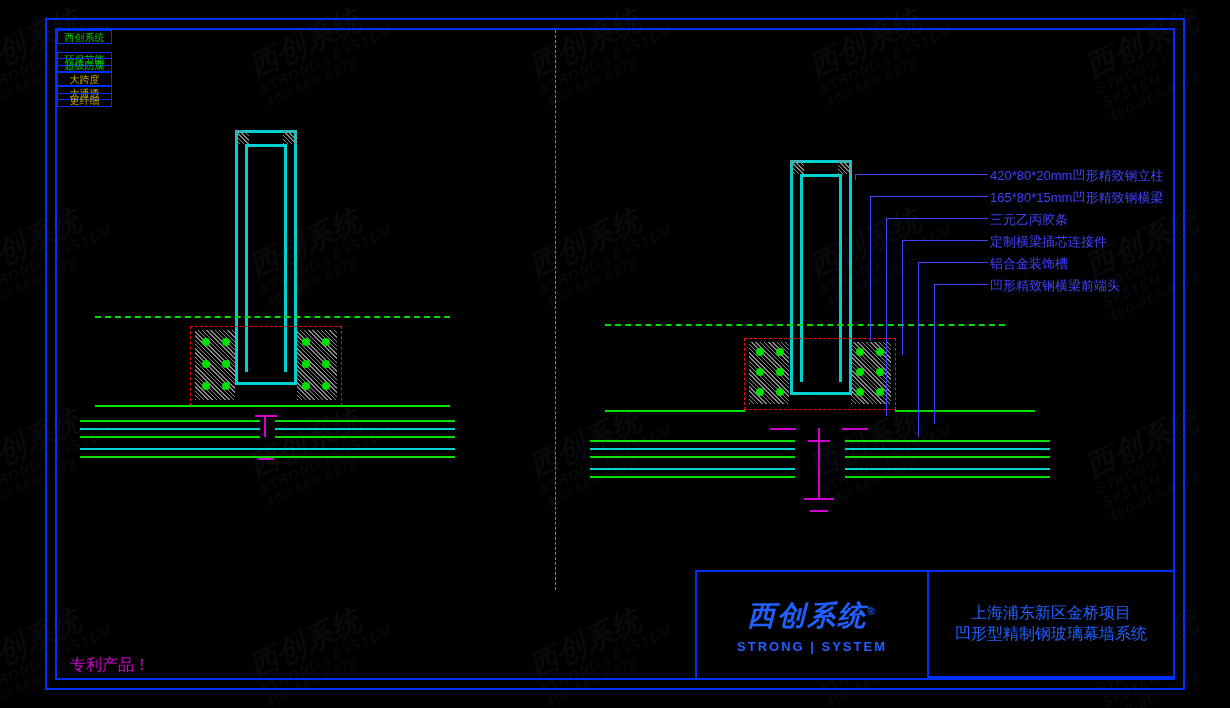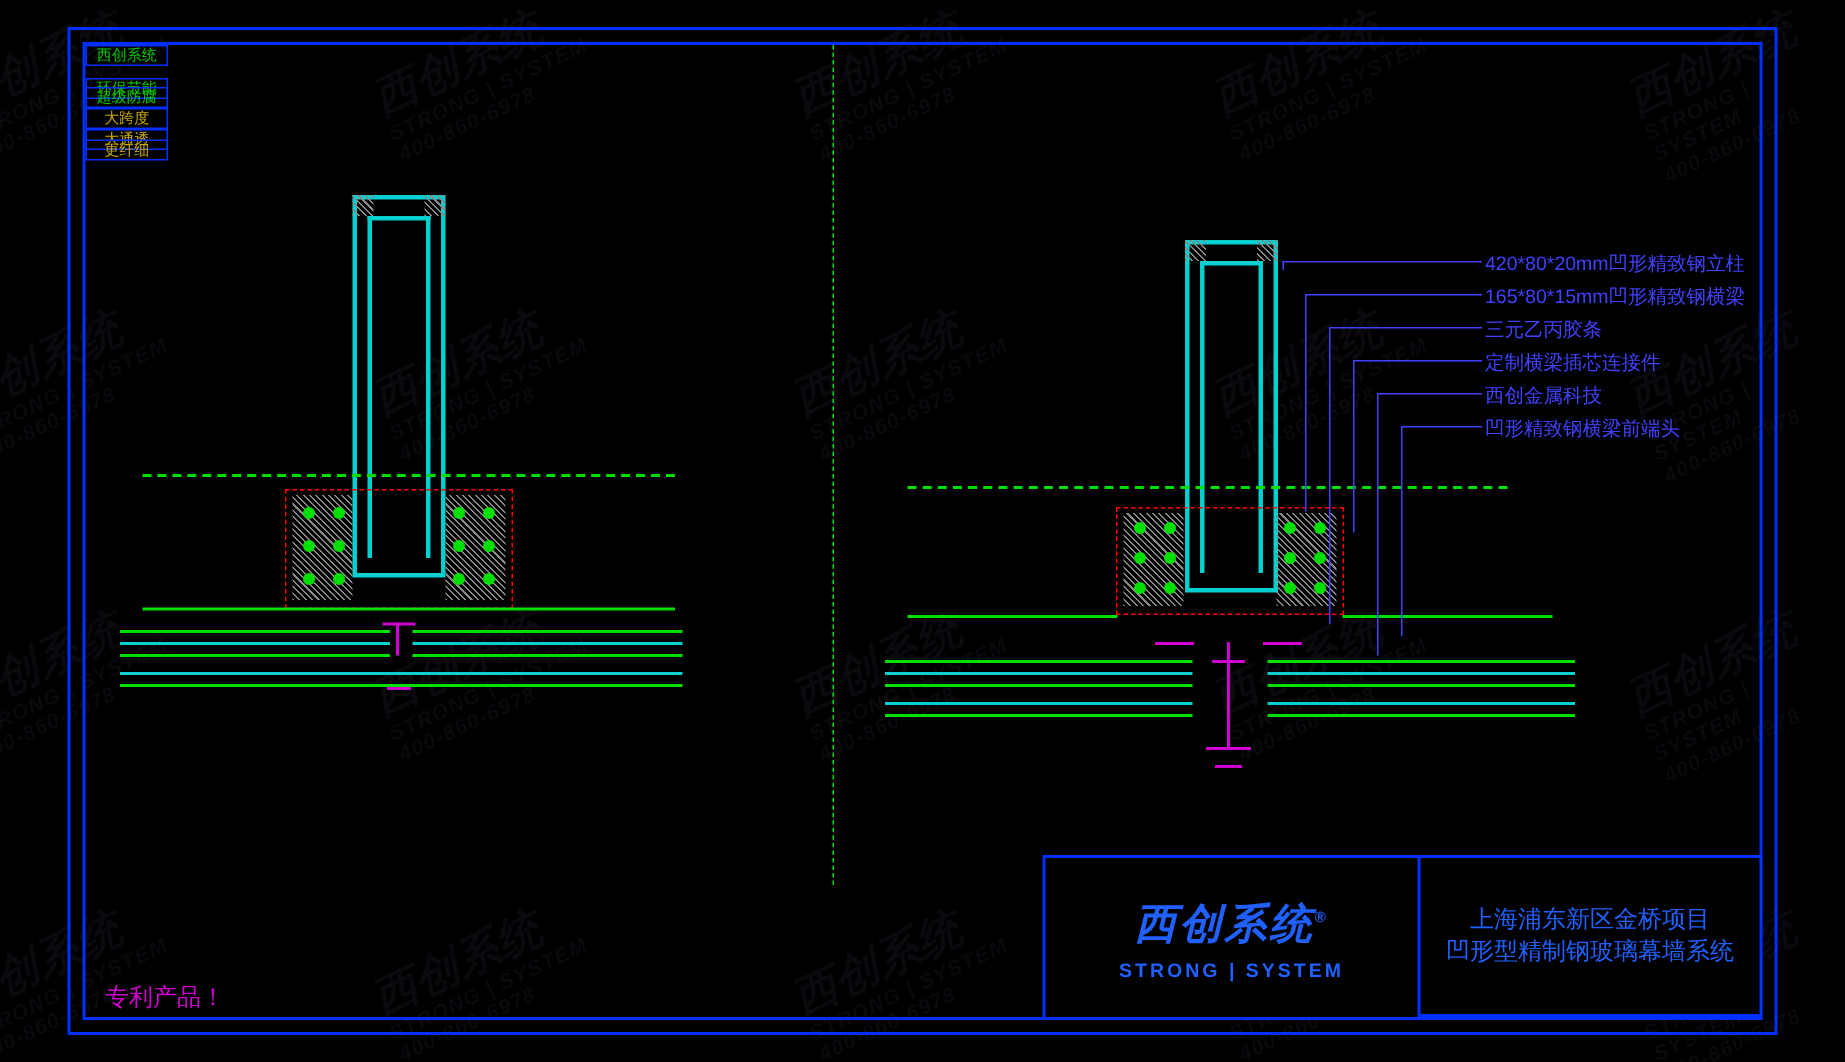--- a/index.html
+++ b/index.html
@@ -33,21 +33,21 @@
   }
   .vdash {
     position: absolute; top: 30px; left: 555px; width: 0; height: 560px;
     border-left: 1px dashed #00e000;
   }
   
   .tb {
     position: absolute; right: 55px; bottom: 28px; width: 480px; height: 110px;
     border: 2px solid #0030ff; background: #000; display: flex;
   }
-  .tb .logo { width: 250px; border-right: 2px solid #0030ff;
+  .tb .logo { width: 232px; border-right: 2px solid #0030ff;
     display: flex; flex-direction: column; align-items: center; justify-content: center;
     color: #2060ff;
   }
   .tb .logo .l1 { font-size: 28px; font-weight: bold; font-style: italic; letter-spacing: 2px; }
   .tb .logo .l1 sup { font-size: 10px; }
   .tb .logo .l2 { font-size: 13px; letter-spacing: 2px; font-weight: bold; margin-top: 4px; }
   .tb .rgt { flex: 1; display: flex; flex-direction: column; }
   .tb .rgt .r1 { flex: 2; border-bottom: 2px solid #0030ff; display: flex; flex-direction: column;
     align-items: center; justify-content: center; color: #2060ff; font-size: 16px; }
   .tb .rgt .r2 { flex: 1; display: flex; align-items: center; justify-content: center;
@@ -285,21 +285,21 @@
   <div class="mag-line" style="left:808px; top:440px; width:22px;"></div>
   <div class="mag-line" style="left:804px; top:498px; width:30px;"></div>
   <div class="mag-line" style="left:810px; top:510px; width:18px;"></div>
 </div>
 
 <div>
   <div class="ann" style="left:990px; top:167px;">420*80*20mm凹形精致钢立柱</div>
   <div class="ann" style="left:990px; top:189px;">165*80*15mm凹形精致钢横梁</div>
   <div class="ann" style="left:990px; top:211px;">三元乙丙胶条</div>
   <div class="ann" style="left:990px; top:233px;">定制横梁插芯连接件</div>
-  <div class="ann" style="left:990px; top:255px;">西创金属科技</div>
+  <div class="ann" style="left:990px; top:255px;">铝合金装饰槽</div>
   <div class="ann" style="left:990px; top:277px;">凹形精致钢横梁前端头</div>
   <div class="leader" style="left:855px; top:174px; width:133px;"></div>
     <div class="leader-v" style="left:855px; top:174px; height:6px;"></div>
   <div class="leader" style="left:870px; top:196px; width:118px;"></div>
     <div class="leader-v" style="left:870px; top:196px; height:145px;"></div>
   <div class="leader" style="left:886px; top:218px; width:102px;"></div>
     <div class="leader-v" style="left:886px; top:218px; height:198px;"></div>
   <div class="leader" style="left:902px; top:240px; width:86px;"></div>
     <div class="leader-v" style="left:902px; top:240px; height:115px;"></div>
   <div class="leader" style="left:918px; top:262px; width:70px;"></div>

